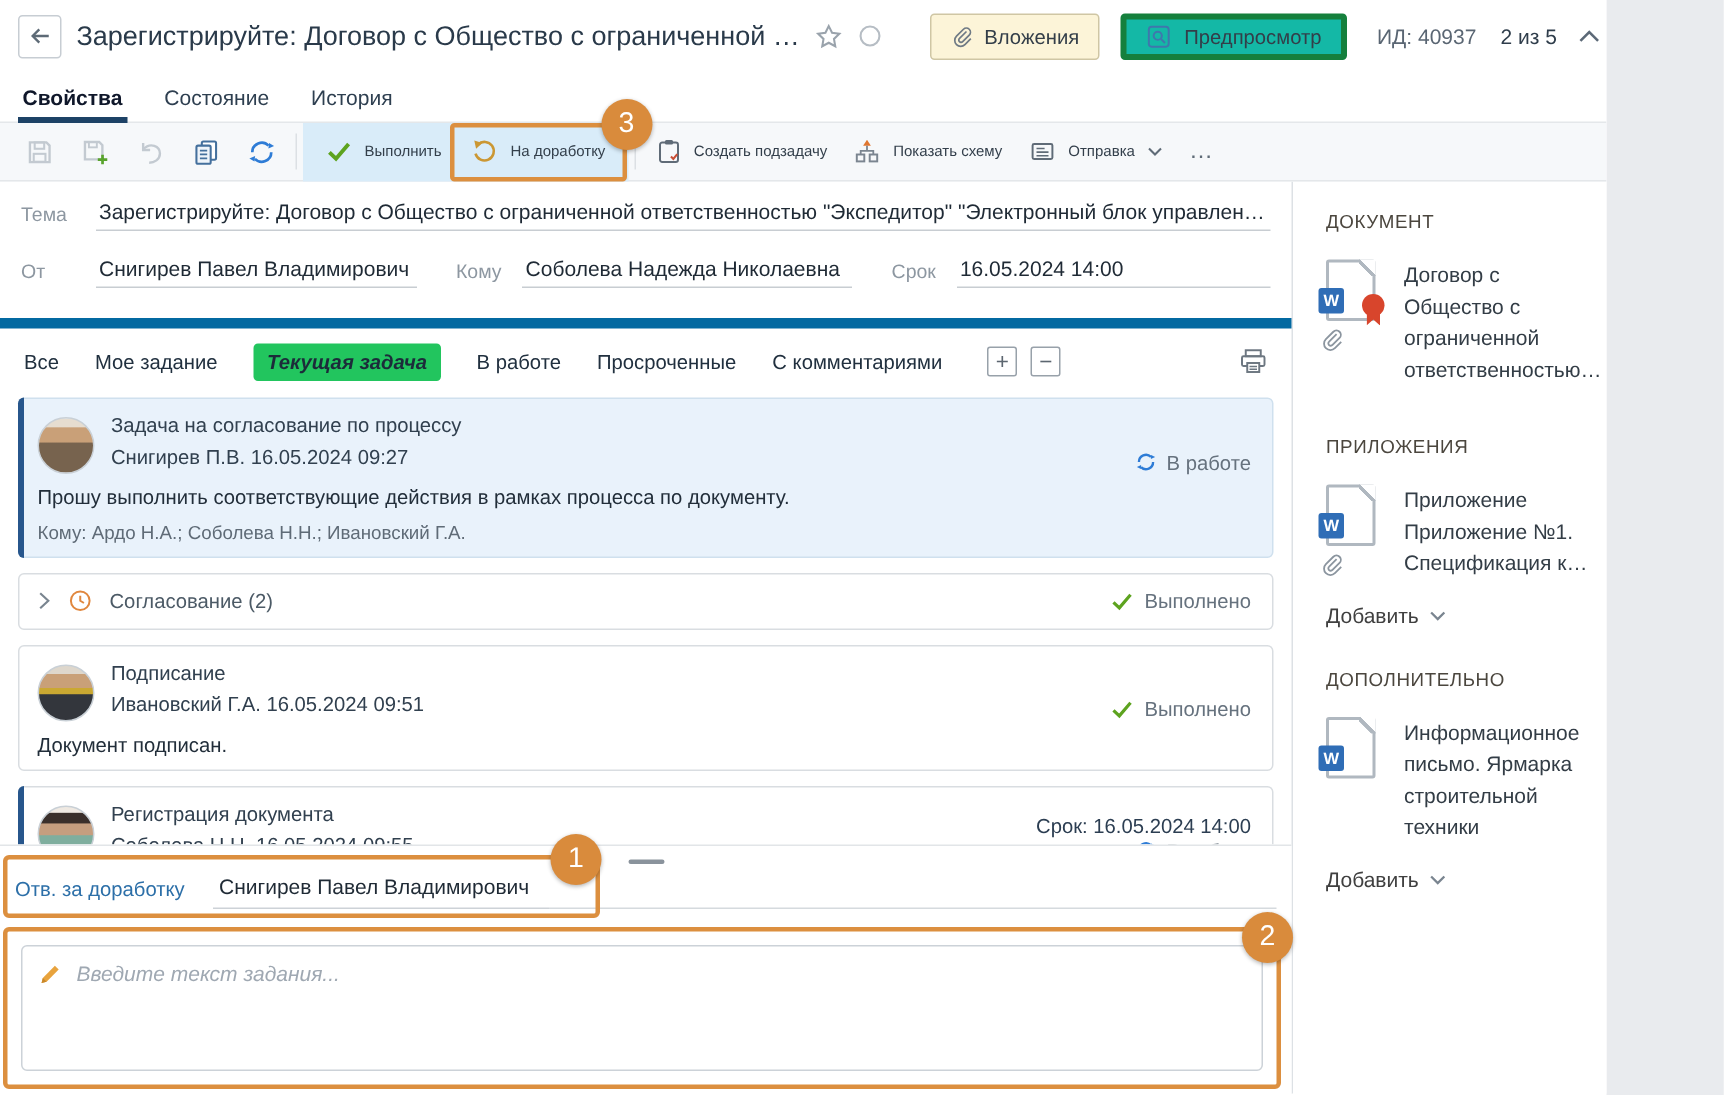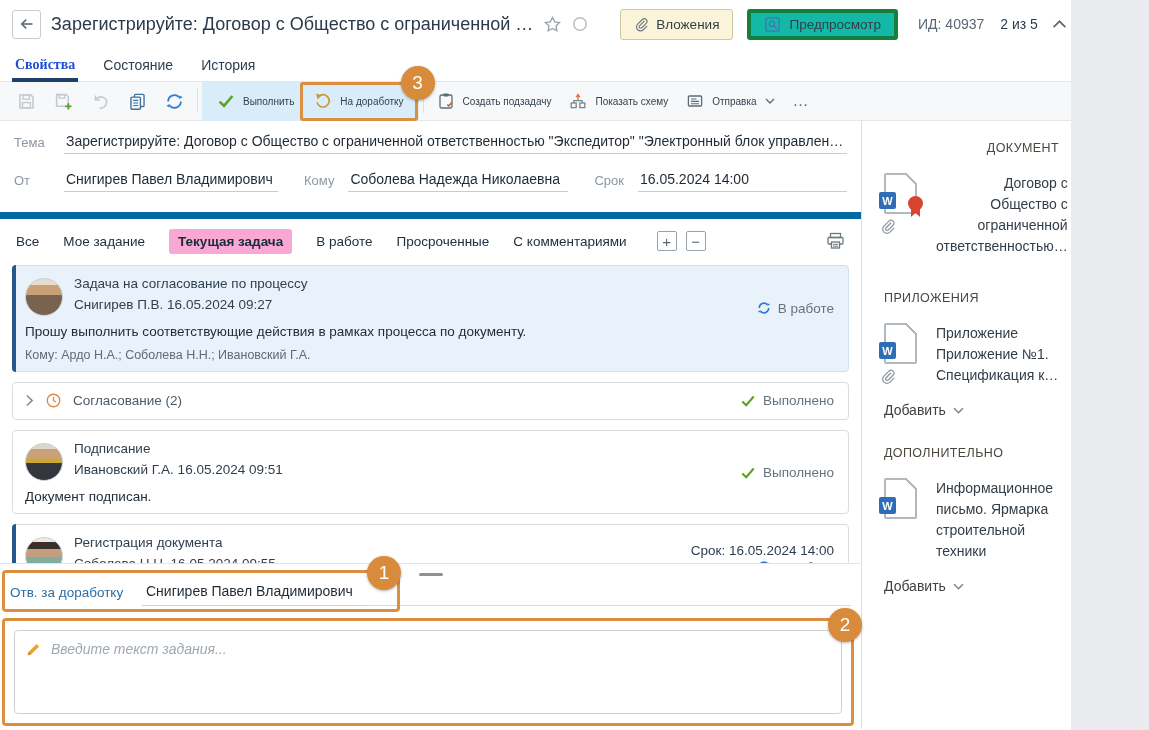--- a/index.html
+++ b/index.html
@@ -17,21 +17,21 @@
   .hdr-btn{height:31px;border-radius:3px;display:flex;align-items:center;gap:8px;padding:0 13px;font-size:13.5px;color:#333e49;cursor:pointer;flex:none;}
   .hdr-btn.attach{background:#fcf4d8;border:1px solid #cfc6a4;margin-left:22px;}
   .hdr-btn.preview{background:#14b8a6;border:4px solid #15803d;margin-left:4px;}
   .id-label{color:#5a6673;font-size:14px;margin-left:10px;flex:none;}
   .pager-label{color:#2f3d4b;font-size:14px;margin-left:6px;flex:none;}
   .chev-btn{width:24px;height:24px;display:flex;align-items:center;justify-content:center;cursor:pointer;flex:none;}
   .v-sep{width:1px;height:24px;background:#e2e5e9;margin:0 4px;flex:none;}
   
   .tabsrow{display:flex;gap:28px;padding:0 15px;border-bottom:1px solid #e4e7ea;height:34px;background:#fff;}
   .tab{font-size:14px;color:#2e3f50;padding-top:9px;position:relative;cursor:pointer;}
-  .tab.active{font-weight:bold;color:#1d4ed8;font-family:Liberation Serif, serif;}
+  .tab.active{font-weight:bold;color:#0f172a;}
   .tab.active::after{content:"";position:absolute;left:-3px;right:-3px;bottom:-1px;height:4px;background:#1d4266;}
   
   .toolbar{height:39px;background:#f6f8fa;border-bottom:1px solid #e4e7ea;display:flex;align-items:center;padding:0 8px;position:relative;}
   .tbtn{display:flex;align-items:center;gap:8px;padding:0 9px;height:31px;font-size:10px;color:#333f4b;cursor:pointer;white-space:nowrap;border-radius:2px;}
   .tbtn.disabled{cursor:default;}
   .tb-sep{width:1px;height:24px;background:#dcе0e4;background:#dce0e4;margin:0 4px;}
   .hl-group{background:#d9ecf9;display:flex;align-items:center;height:39px;padding:0 6px;gap:2px;}
   .callout-wrap{position:relative;}
   .callout-border{position:absolute;inset:-4px -5px;border:3px solid #dc8f3f;border-radius:3px;pointer-events:none;z-index:4;}
   .num-badge{width:34px;height:34px;border-radius:50%;background:#d98b3c;color:#fff;font-size:19px;display:flex;align-items:center;justify-content:center;box-shadow:0 1px 3px rgba(0,0,0,.3);font-family:"Liberation Sans",sans-serif;}
@@ -46,21 +46,21 @@
   .flabel{color:#8d97a1;font-size:13px;width:56px;flex:none;padding:0 0 4px 6px;}
   .fvalue{border-bottom:1px solid #c8cdd2;font-size:14px;color:#1f2a35;padding:0 2px 4px;white-space:nowrap;overflow:hidden;cursor:text;}
   .fv-subject{flex:1;}
   .fv-from{width:214px;}
   .flabel.inline{width:auto;margin-left:26px;margin-right:14px;padding-left:0;}
   .fv-to{width:220px;}
   .fv-deadline{flex:1;}
   
   .filterrow{display:flex;align-items:center;gap:24px;padding:0 16px;height:44px;font-size:13.5px;color:#21303f;flex:none;}
   .filterchip{cursor:pointer;white-space:nowrap;}
-  .filterchip.active{background:#f9a8d4;font-weight:bold;padding:5px 9px;border-radius:3px;color:#1c2b3a;}
+  .filterchip.active{background:#22c55e;font-weight:bold;padding:5px 9px;border-radius:3px;color:#1c2b3a;font-style:italic;}
   .pm-group{display:flex;gap:9px;margin-left:6px;}
   .pm-box{width:20px;height:20px;border:1px solid #98a1aa;border-radius:2px;color:#5c6670;display:flex;align-items:center;justify-content:center;font-size:15px;line-height:1;cursor:pointer;background:#fff;}
   .printer-btn{margin-left:auto;cursor:pointer;}
   
   .feed{flex:1;padding:2px 12px 0;display:flex;flex-direction:column;gap:10px;overflow:hidden;}
   .card{border:1px solid #d9dde1;border-radius:4px;background:#fff;position:relative;}
   .card.blue{background:#e9f2fb;border-color:#cfe0ee;}
   .card.left-accent::before{content:"";position:absolute;left:-1px;top:-1px;bottom:-1px;width:4px;background:#27568c;border-radius:4px 0 0 4px;}
   .card-head{display:flex;padding:8px 14px 2px 12px;gap:11px;align-items:flex-end;}
   .avatar{width:38px;height:38px;border-radius:50%;flex:none;border:1px solid #c9d0d6;}
@@ -95,21 +95,21 @@
   .doc-item{display:flex;gap:16px;margin-bottom:8px;cursor:pointer;}
   .doc-icon-col{width:36px;flex:none;position:relative;}
   .wpage{position:relative;width:33px;height:41px;border:2px solid #b0b8c0;border-radius:2px;background:#fff;}
   .wpage .fold{position:absolute;top:-2px;right:-2px;width:11px;height:11px;background:linear-gradient(225deg,#ffffff 0 46%,#b0b8c0 47% 62%,#ffffff 63%);}
   .wbadge{position:absolute;left:-7px;bottom:3px;width:17px;height:17px;background:#2f6db6;color:#fff;font-size:11px;font-weight:bold;display:flex;align-items:center;justify-content:center;border-radius:2px;}
   .seal{position:absolute;right:-8px;bottom:1px;width:15px;height:15px;background:#d8452c;border-radius:50%;}
   .seal .ribbon{position:absolute;left:3px;top:12px;width:9px;height:9px;background:#d8452c;clip-path:polygon(0 0,100% 0,100% 100%,50% 55%,0 100%);}
   .clip-below{position:absolute;left:-4px;top:46px;}
   .doc-title{font-size:14px;color:#333d46;line-height:1.5;width:172px;}
   .add-link{display:flex;align-items:center;gap:7px;font-size:14px;color:#404040;cursor:pointer;margin:16px 0 0;}
-  .sec-doc{margin-bottom:34px;text-align:right;}
+  .sec-doc{margin-bottom:34px;}
   .sec-app{margin-bottom:28px;}
 </style>
 </head>
 <body>
 
 <div class="app">
 
   <div class="topbar">
     <div class="back-btn">
       <svg width="16" height="16" viewBox="0 0 16 16">

